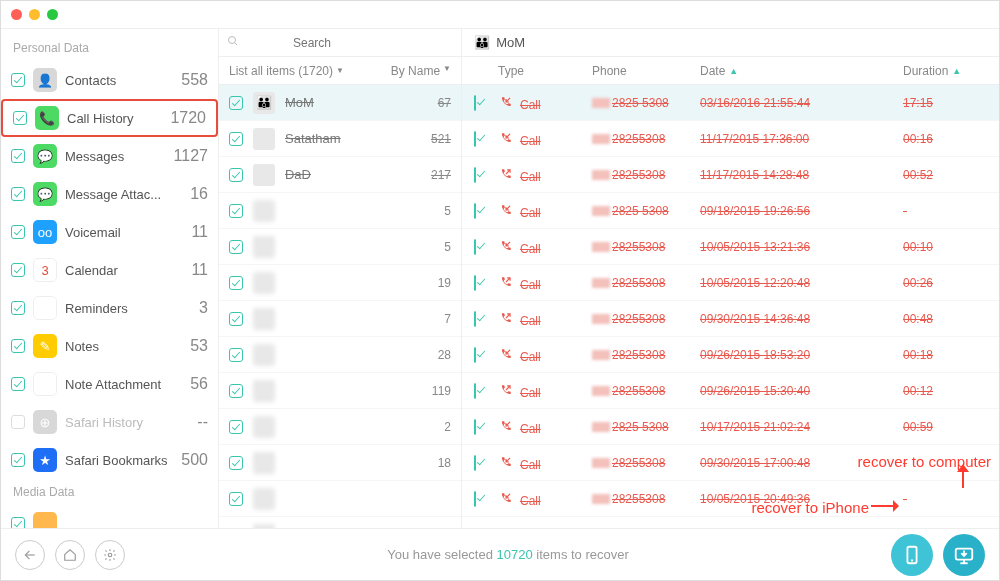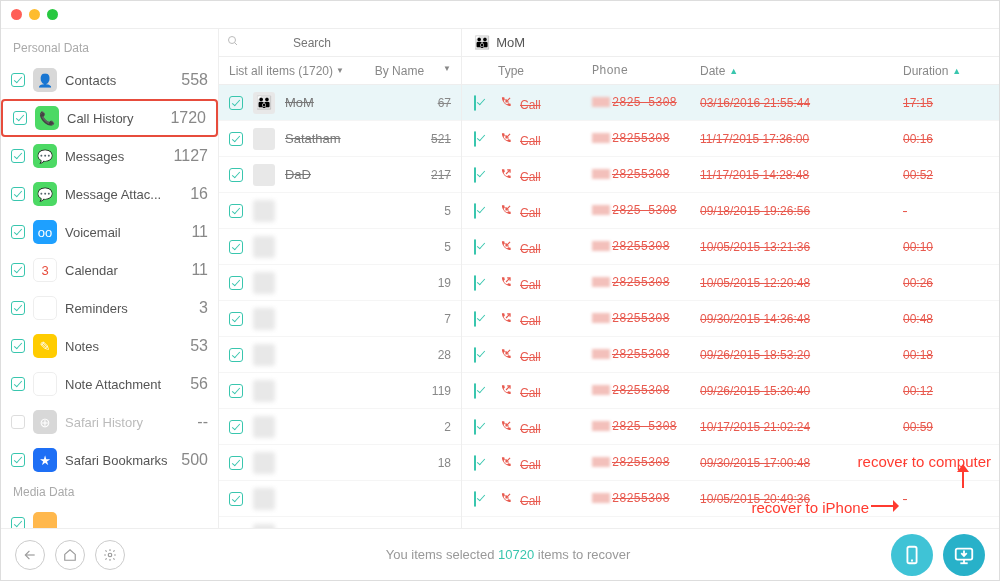--- a/index.html
+++ b/index.html
@@ -36,21 +36,21 @@
 .mid-name { flex: 1; color: #777; white-space: nowrap; overflow: hidden; text-overflow: ellipsis; }
 .mid-count { color: #888; font-size: 12px; }
 .strike { text-decoration: line-through; }
 .details { flex: 1; display: flex; flex-direction: column; position: relative; }
 .det-title { height: 28px; display: flex; align-items: center; padding: 0 12px; gap: 6px; border-bottom: 1px solid #eee; }
 .det-title span.t { font-weight: 500; color: #555; }
 .det-header { height: 28px; display: flex; align-items: center; padding: 0 12px; font-size: 12px; color: #888; border-bottom: 1px solid #eee; }
 .det-header > div { display: flex; align-items: center; gap: 4px; }
 .col-cb { width: 24px; flex-shrink: 0; }
 .col-type { width: 94px; flex-shrink: 0; }
-.col-phone { width: 108px; flex-shrink: 0; font-family: Liberation Mono, monospace; }
+.col-phone { width: 108px; flex-shrink: 0; }
 .col-date { width: 160px; flex-shrink: 0; }
 .col-dur { width: 84px; flex-shrink: 0; margin-left: 43px; }
 .sort-arrow { color: #39c6ae; font-size: 9px; }
 .det-list { flex: 1; overflow-y: auto; }
 .det-row { display: flex; align-items: center; height: 36px; padding: 0 12px; border-bottom: 1px solid #f5f5f5; font-size: 12px; }
 .det-row.selected { background: #eaf6f8; }
 .call-icon { width: 16px; height: 16px; display: inline-flex; align-items: center; justify-content: center; margin-right: 6px; }
 .call-icon svg { width: 14px; height: 14px; }
 .del { color: #e85a4f; text-decoration: line-through; }
 .phone-blur { display: inline-block; width: 18px; height: 10px; background: #f3c0bb; filter: blur(1.5px); margin-right: 2px; vertical-align: middle; }
@@ -164,21 +164,21 @@
               <line x1="20" y1="20" x2="15" y2="15"></line>
             </svg>
         </span>
         <input placeholder="Search" style="">
       </div>
       <div class="mid-header">
         <div class="hleft">
           <span>List all items (1720)</span>
           <span class="tri">▼</span>
         </div>
-        <div style="display:flex;gap:19px">
+        <div style="display:flex;gap:3px">
           <span>By Name</span>
           <span class="tri">▼</span>
         </div>
       </div>
       <div class="mid-list" id="mid-list">
           <div class="mid-row selected">
             <span class="cb on"></span>
             <span class="mid-ico">👪</span>
             <span class="mid-name strike">MoM</span>
             <span class="mid-count strike">67</span>
@@ -452,21 +452,21 @@
           <path d="M3 11 L12 3 L21 11 V21 H3 Z"></path>
         </svg>
     </div>
     <div class="circle-btn">
       <svg width="14" height="14" viewBox="0 0 24 24" fill="none" stroke="#999" stroke-width="2">
           <circle cx="12" cy="12" r="3"></circle>
           <path d="M12 2v3M12 19v3M4.2 4.2l2 2M17.8 17.8l2 2M2 12h3M19 12h3M4.2 19.8l2-2M17.8 6.2l2-2"></path>
         </svg>
     </div>
     <div class="footer-msg">
-      <span>You items selected </span><span class="num">10720</span><span> items to recover</span>
+      <span>You have selected </span><span class="num">10720</span><span> items to recover</span>
     </div>
     <div class="action-btn btn-blue">
       <svg width="22" height="22" viewBox="0 0 24 24" fill="none" stroke="#fff" stroke-width="2">
           <rect x="7" y="3" width="10" height="18" rx="2"></rect>
           <line x1="11" y1="18" x2="13" y2="18"></line>
         </svg>
     </div>
     <div class="action-btn btn-teal">
       <svg width="22" height="22" viewBox="0 0 24 24" fill="none" stroke="#fff" stroke-width="2">
           <rect x="3" y="5" width="18" height="12" rx="2"></rect>

